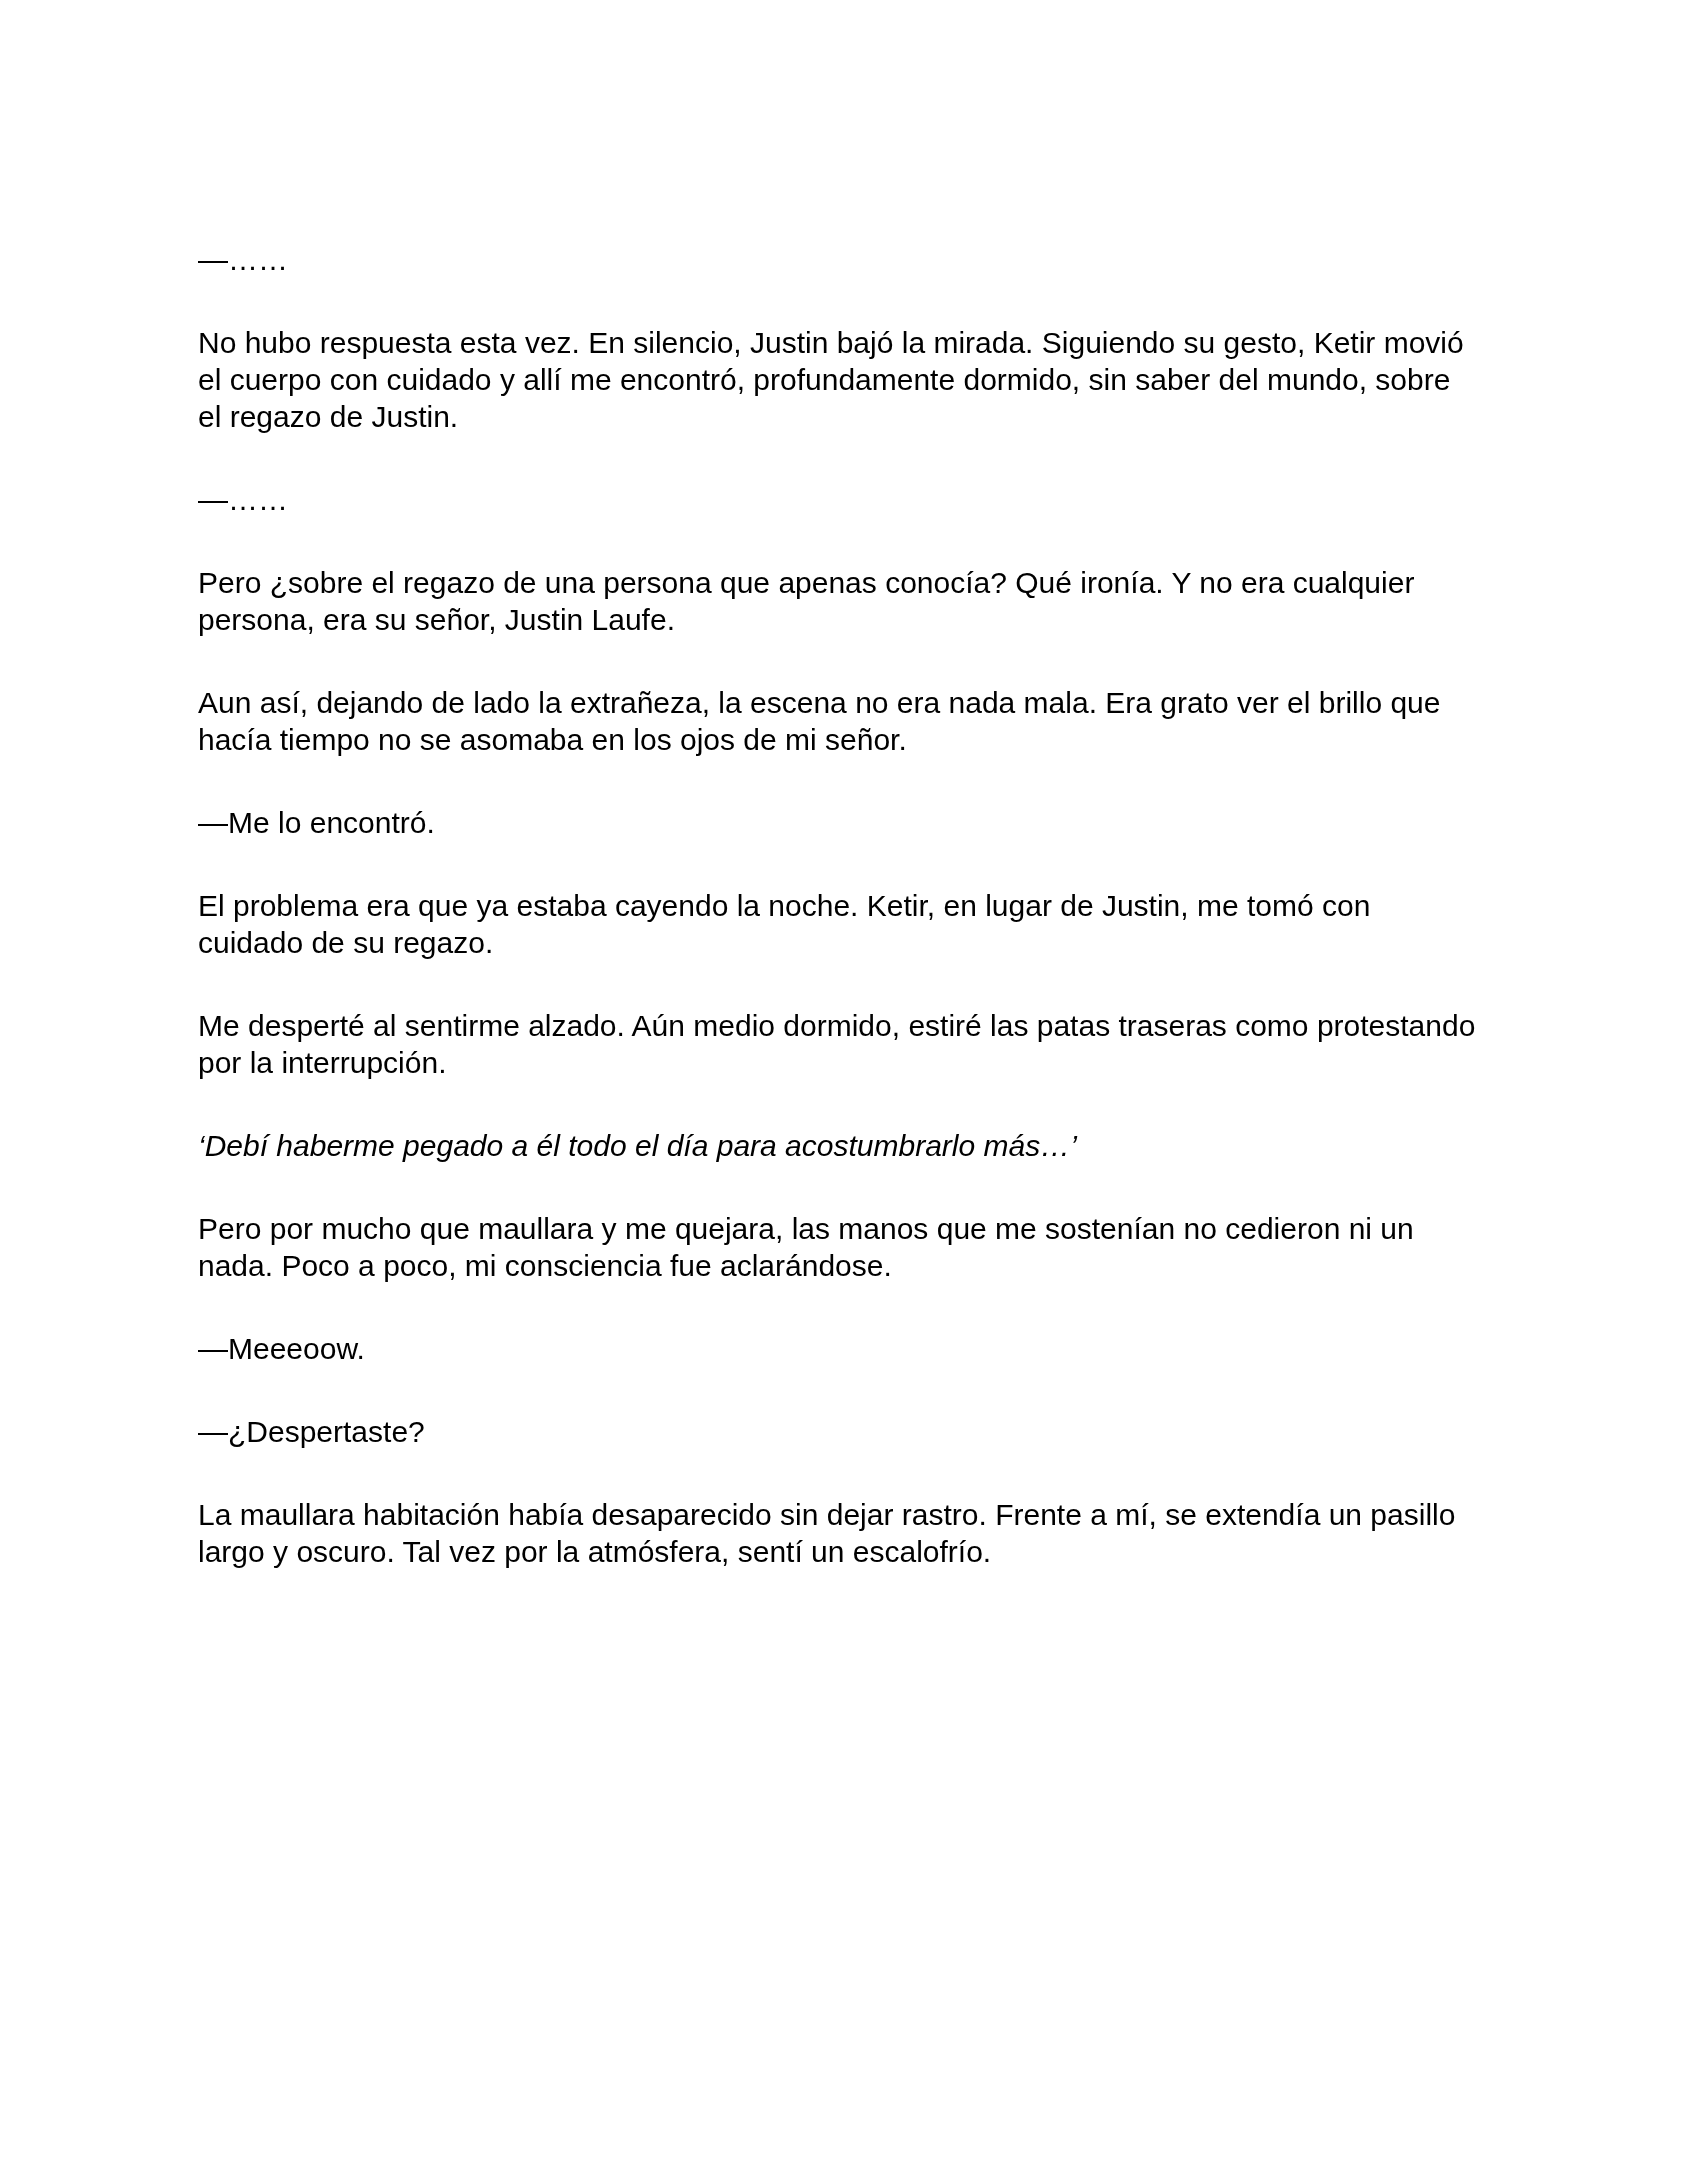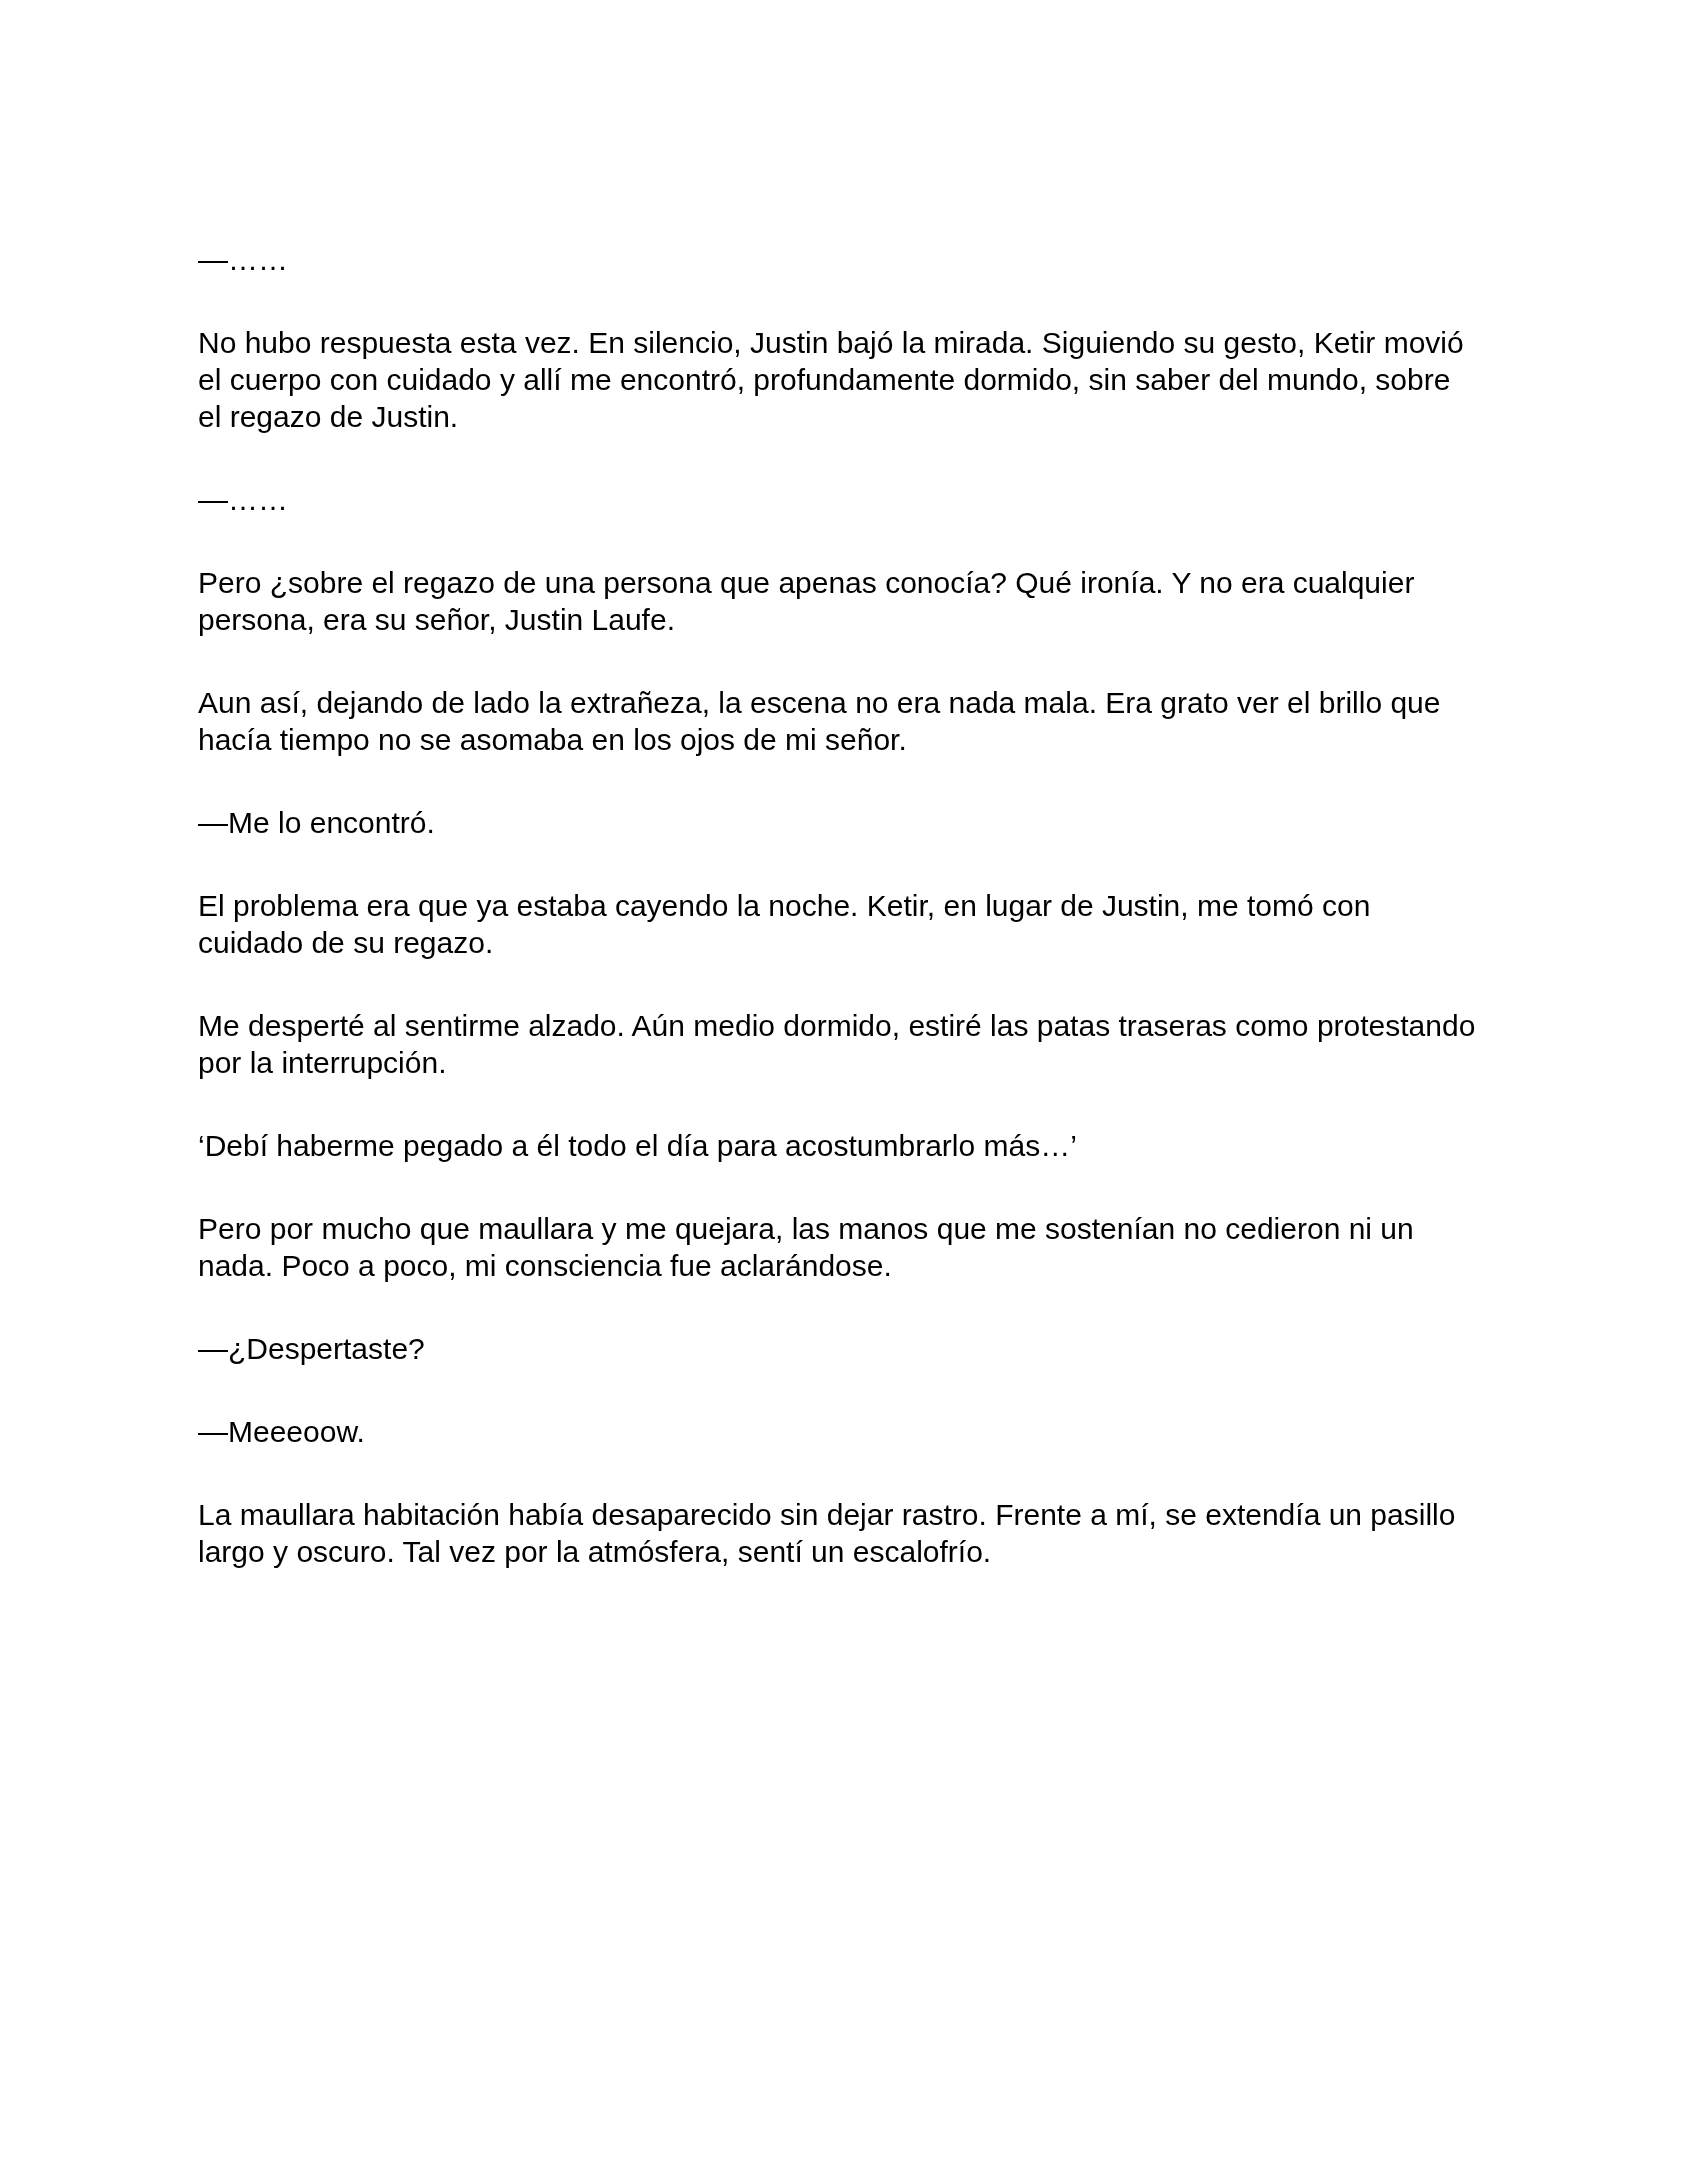--- a/index.html
+++ b/index.html
@@ -26,35 +26,36 @@
   p.para {
     margin: 0 0 46px 0;
     padding: 0;
     font-size: 30px;
     line-height: 37px;
     color: #000000;
     white-space: normal;
     word-spacing: normal;
   }
   p.para.italic {
+    font-style: italic;
   }
 </style>
 </head>
 <body>
 
 <div class="page">
   <div class="doc" id="doc">
       <p class="para">—……</p>
       <p class="para">No hubo respuesta esta vez. En silencio, Justin bajó la mirada. Siguiendo su gesto, Ketir movió el cuerpo con cuidado y allí me encontró, profundamente dormido, sin saber del mundo, sobre el regazo de Justin.</p>
       <p class="para">—……</p>
       <p class="para">Pero ¿sobre el regazo de una persona que apenas conocía? Qué ironía. Y no era cualquier persona, era su señor, Justin Laufe.</p>
       <p class="para">Aun así, dejando de lado la extrañeza, la escena no era nada mala. Era grato ver el brillo que hacía tiempo no se asomaba en los ojos de mi señor.</p>
       <p class="para">—Me lo encontró.</p>
       <p class="para">El problema era que ya estaba cayendo la noche. Ketir, en lugar de Justin, me tomó con cuidado de su regazo.</p>
       <p class="para">Me desperté al sentirme alzado. Aún medio dormido, estiré las patas traseras como protestando por la interrupción.</p>
       <p class="para italic">‘Debí haberme pegado a él todo el día para acostumbrarlo más…’</p>
       <p class="para">Pero por mucho que maullara y me quejara, las manos que me sostenían no cedieron ni un nada. Poco a poco, mi consciencia fue aclarándose.</p>
+      <p class="para">—Meeeoow.</p>
       <p class="para">—¿Despertaste?</p>
-      <p class="para">—Meeeoow.</p>
       <p class="para">La maullara habitación había desaparecido sin dejar rastro. Frente a mí, se extendía un pasillo largo y oscuro. Tal vez por la atmósfera, sentí un escalofrío.</p>
     </div>
 </div>
 
 
 </body></html>

